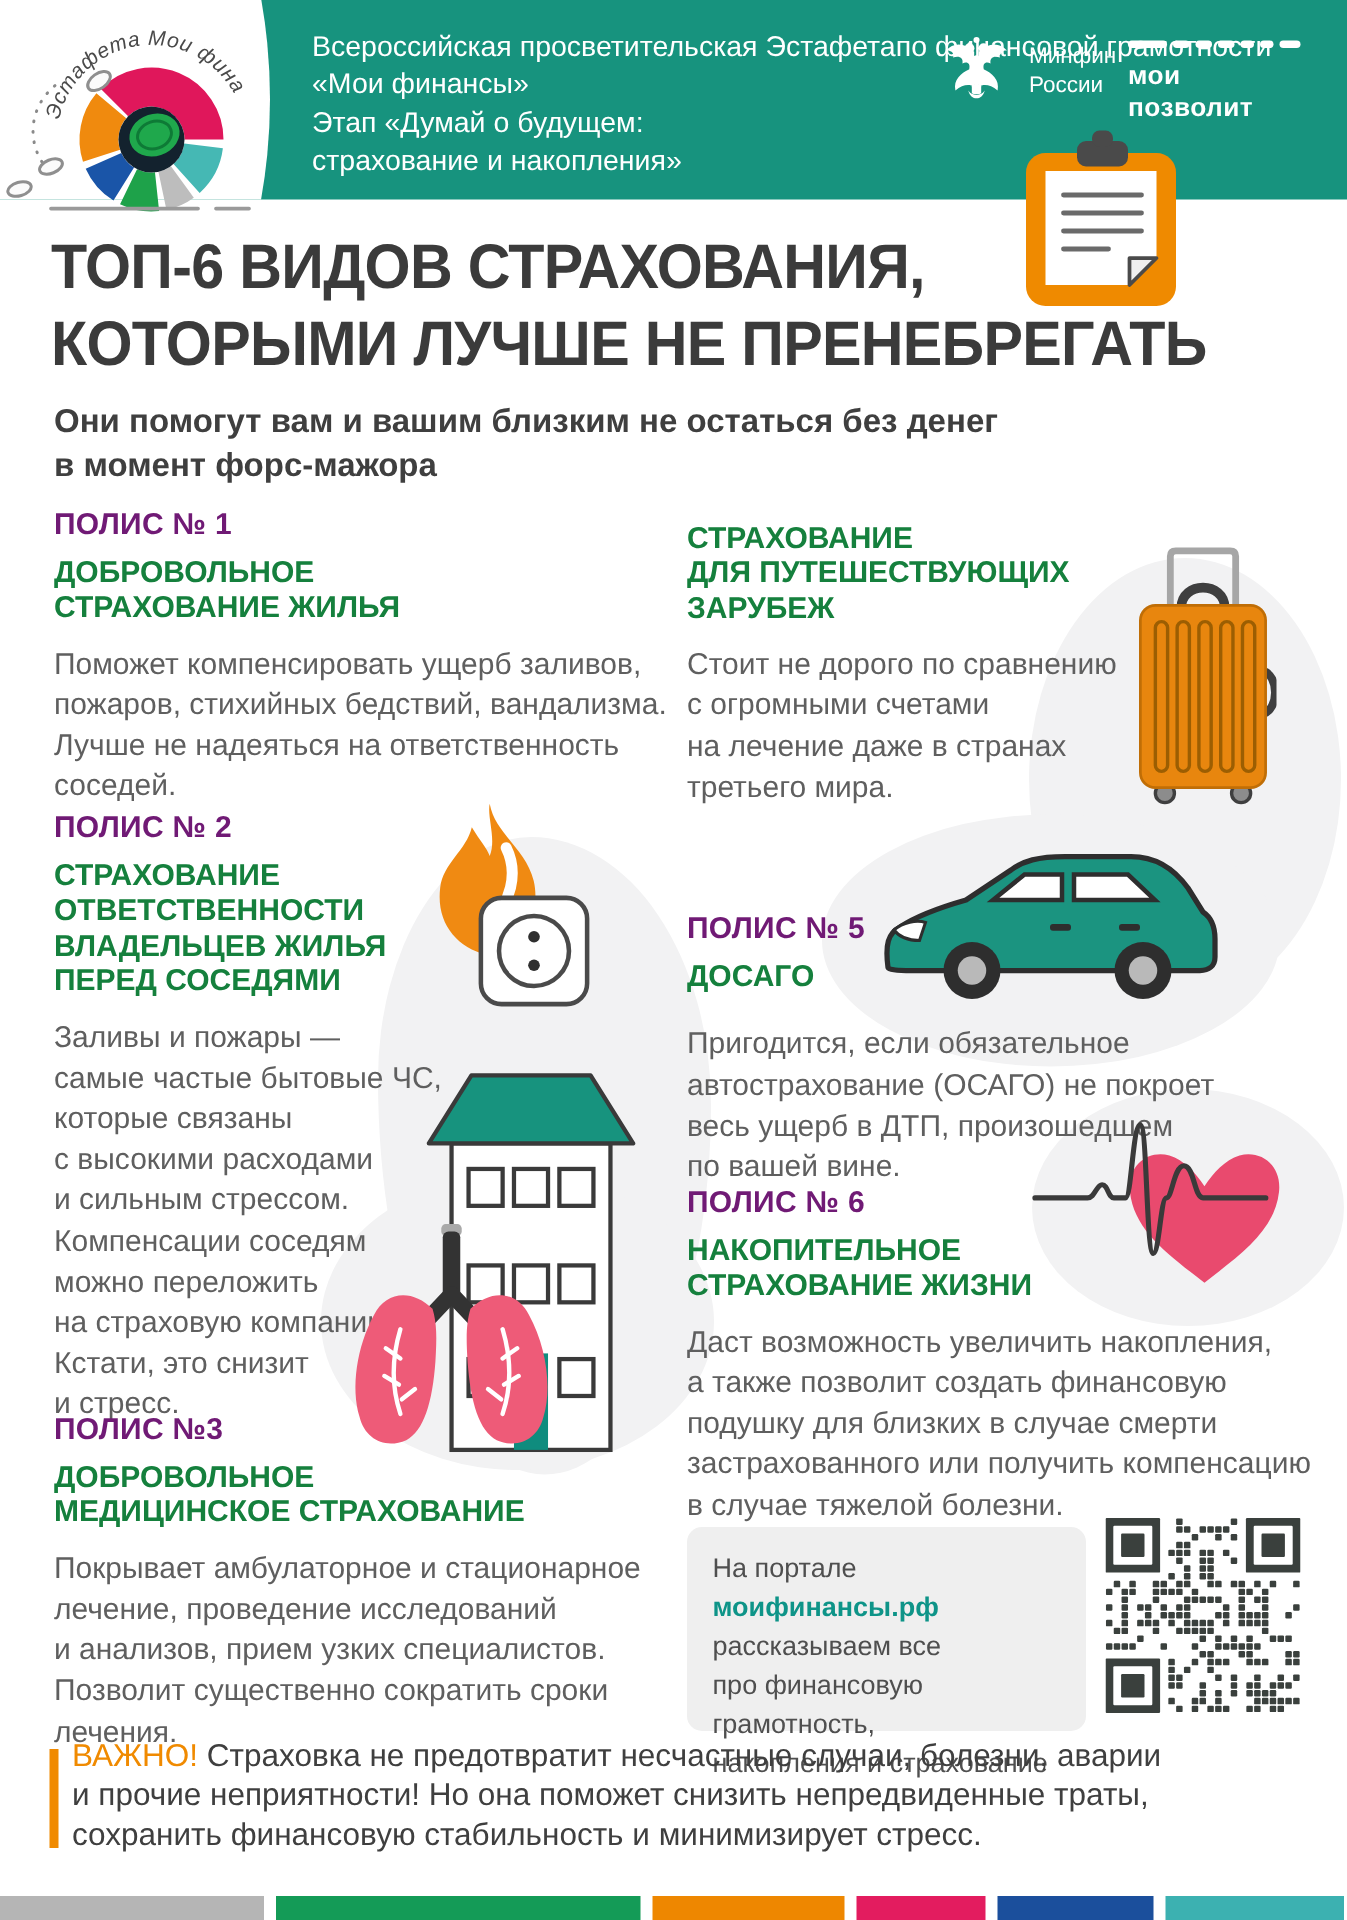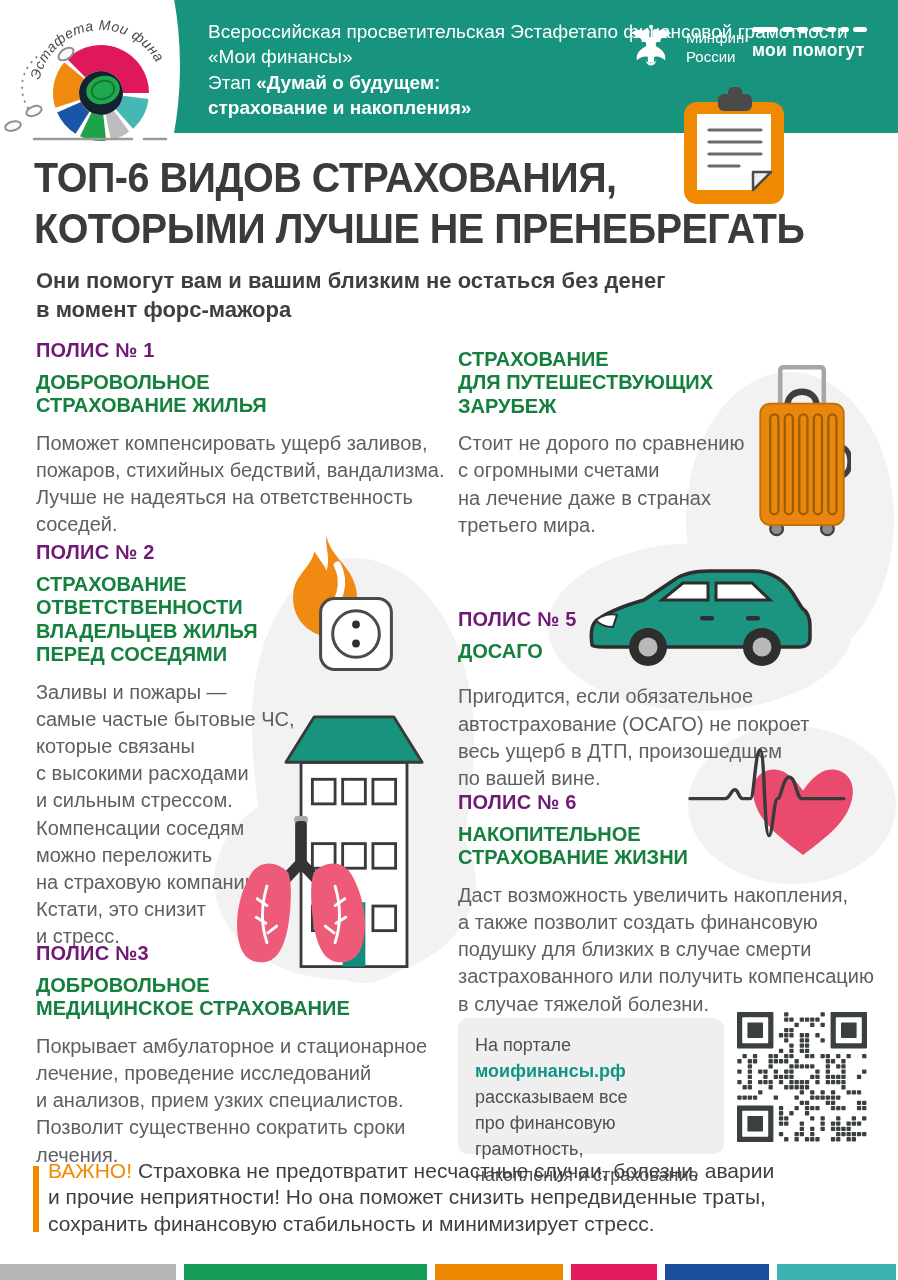--- a/index.html
+++ b/index.html
@@ -3,21 +3,21 @@
 <meta charset="utf-8">
 <style>
   html,body{margin:0;padding:0;background:#fff}
   .poster{position:relative;width:898px;height:1280px;background:#fff;overflow:hidden;
           font-family:"Liberation Sans","DejaVu Sans",sans-serif;}
   .abs{position:absolute}
   
   .banner{left:0;top:0;width:898px;height:133px;background:#17937E;overflow:hidden}
   .banner-cut{position:absolute;left:-580px;top:-314px;width:760px;height:760px;border-radius:50%;background:#fff}
   .banner-text{left:208px;top:19px;color:#fff;font-size:19px;line-height:1.34;white-space:pre-line}
-  .banner-text .bold{font-weight:bold}
+  .banner-text .bold{font-weight:normal}
   .minfin{left:626px;top:20px;display:flex;gap:10px;align-items:center;color:#fff}
   .minfin-label{font-size:15px;line-height:1.3;white-space:pre-line}
   .moifin{left:752px;top:27px;width:116px;color:#fff}
   .moifin-dashes{display:flex;gap:4px;margin-bottom:8px}
   .moifin-dashes span{height:5px;background:#fff;border-radius:2.5px}
   .moifin-name{font-size:17.5px;font-weight:bold;letter-spacing:.3px}
   
   .page-title{left:34px;top:152px;font-size:42px;font-weight:bold;color:#3B3B3B;line-height:1.22;
               letter-spacing:-.5px;white-space:pre-line;transform:scaleX(.94);transform-origin:left top}
   .page-subtitle{left:36px;top:266px;font-size:22px;font-weight:bold;color:#3F3F3F;line-height:1.32;white-space:pre-line}
@@ -89,21 +89,21 @@
   <div class="abs moifin">
     <div class="moifin-dashes">
       <span style="width:26px"></span>
         <span style="width:11px"></span>
         <span style="width:11px"></span>
       <span style="width:11px"></span>
         <span style="width:9px"></span>
         <span style="width:9px"></span>
         <span style="width:14px"></span>
     </div>
-    <div class="moifin-name">мои помогут</div>
+    <div class="moifin-name">мои позволит</div>
   </div>
 
   <svg class="abs" style="left:4px;top:8px" width="190" height="142" viewBox="0 0 190 142">
     <path d="M24,100 C14,84 16,62 34,48" fill="none" stroke="#8A8A8A" stroke-width="2" stroke-dasharray="0.5,6.5" stroke-linecap="round"></path>
     <g fill="none" stroke-linecap="butt">
       <path d="M72.3,60.3 A35,35 0 0 1 132,85" stroke="#E0175B" stroke-width="26"></path>
       <path d="M131.7,89.3 A35,35 0 0 1 120.4,111" stroke="#45B8B4" stroke-width="26"></path>
       <path d="M117.6,113.3 A35,35 0 0 1 104.3,119.2" stroke="#BDBDBD" stroke-width="26"></path>
       <path d="M100.7,119.8 A35,35 0 0 1 81.7,116.5" stroke="#1EA24A" stroke-width="26"></path>
       <path d="M78.5,114.7 A35,35 0 0 1 65,99.2" stroke="#1A55A8" stroke-width="26"></path>

